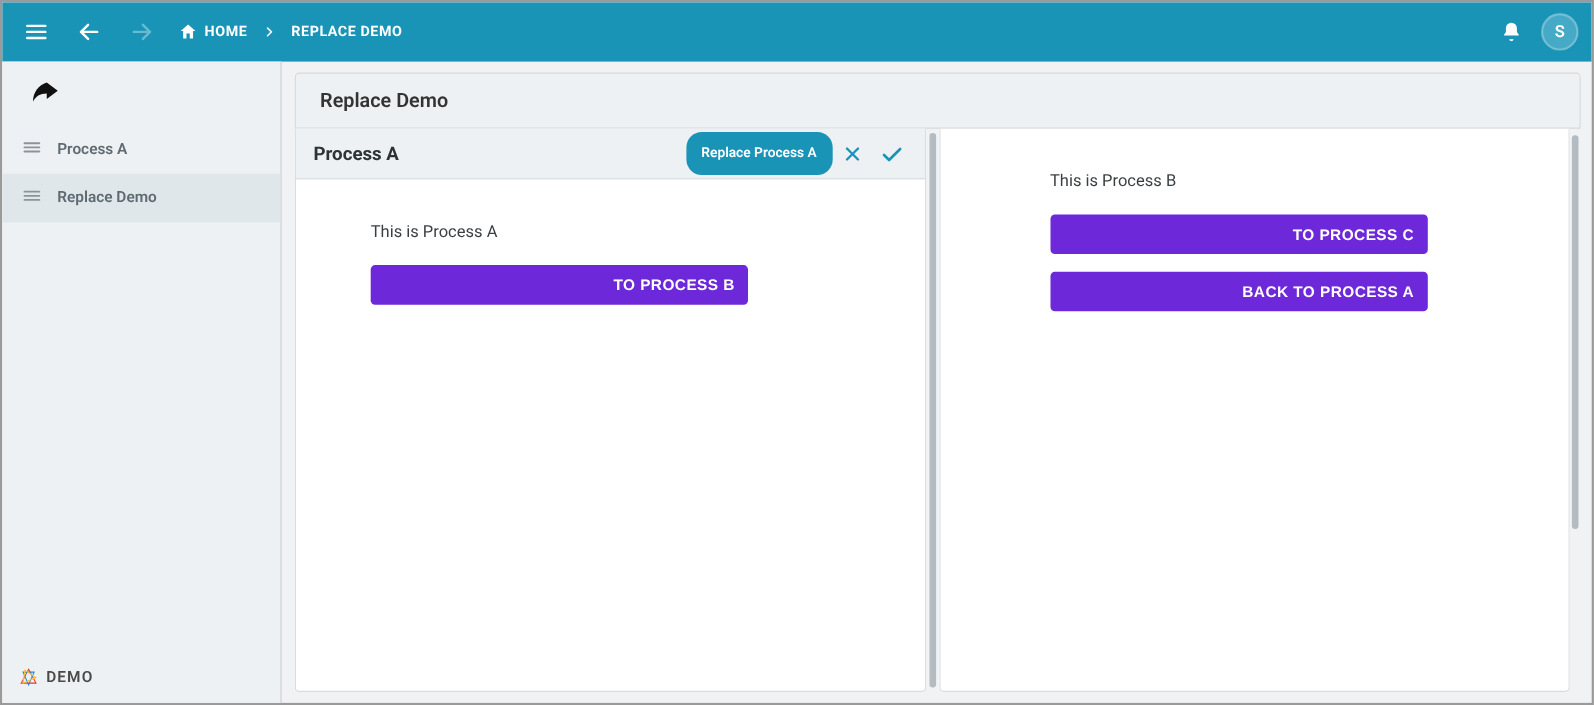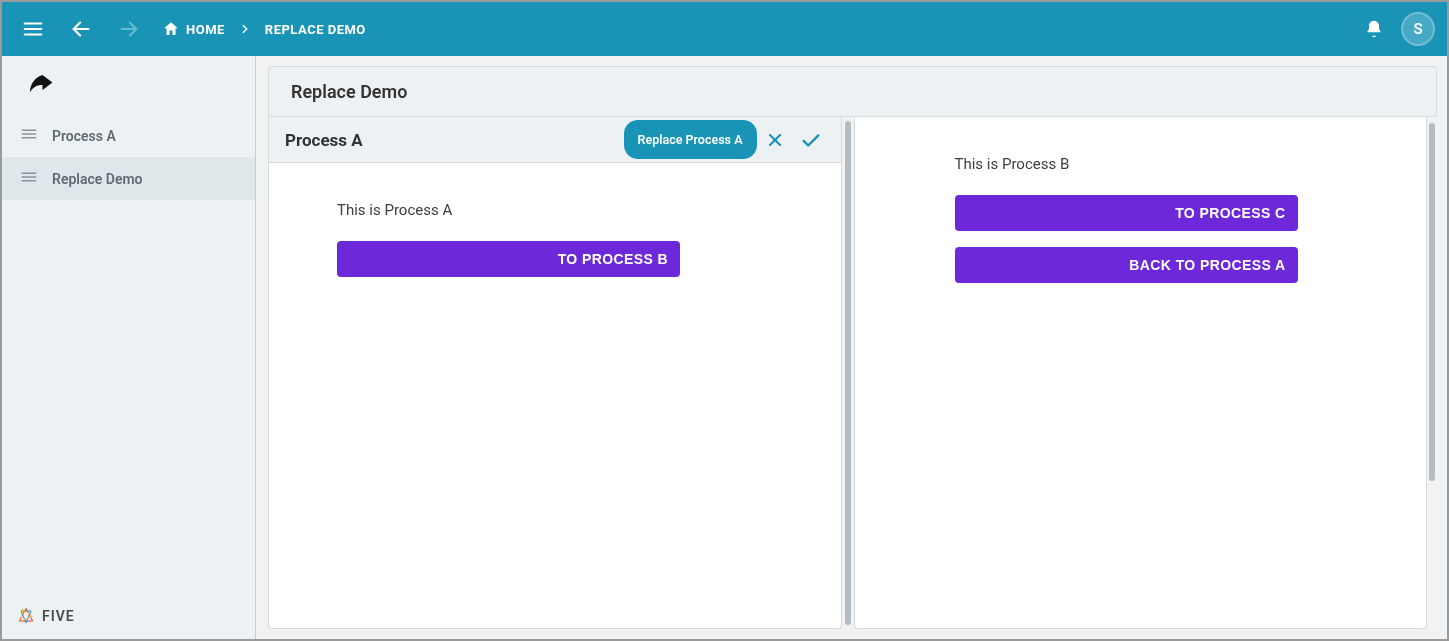--- a/index.html
+++ b/index.html
@@ -205,21 +205,21 @@
         <span>Replace Demo</span>
       </div>
     </div>
     <div class="sidebar-footer">
       <div class="five-logo">
         <svg width="20" height="20" viewBox="0 0 24 24">
           <polygon points="12,3 20,18 4,18" fill="none" stroke="#e53935" stroke-width="1.2"></polygon>
           <polygon points="6,6 18,6 12,20" fill="none" stroke="#1e88e5" stroke-width="1.2"></polygon>
           <polygon points="8,4 20,12 6,18" fill="none" stroke="#fbc02d" stroke-width="1.2"></polygon>
         </svg>
-        <span>FIVE</span>
+        <span>DEMO</span>
       </div>
     </div>
   </div>
 
   <div class="content">
     <div class="page-title">Replace Demo</div>
     <div class="panels">
 
       <div class="panel">
         <div class="panel-header">

